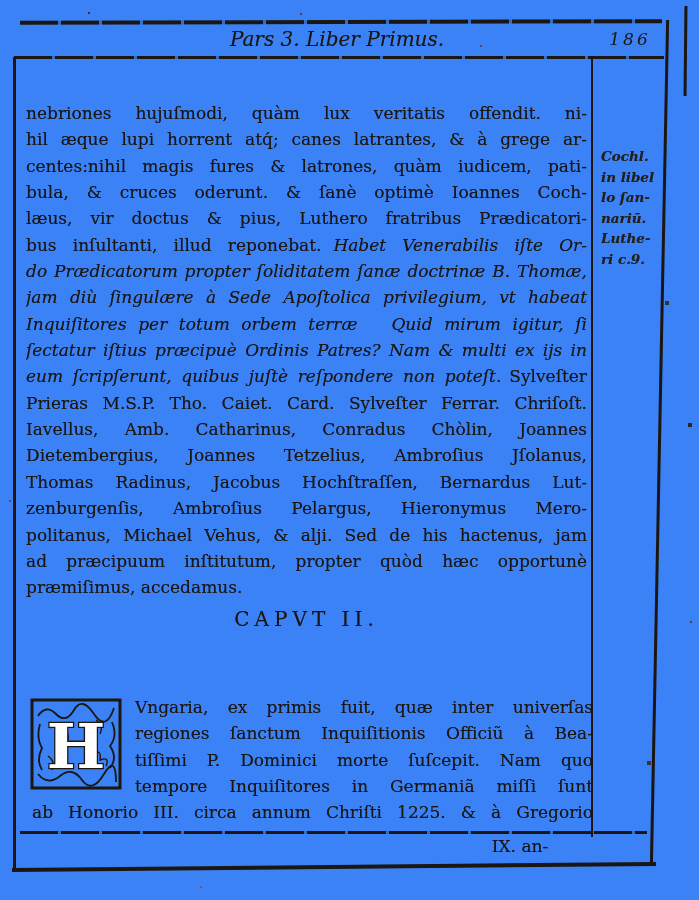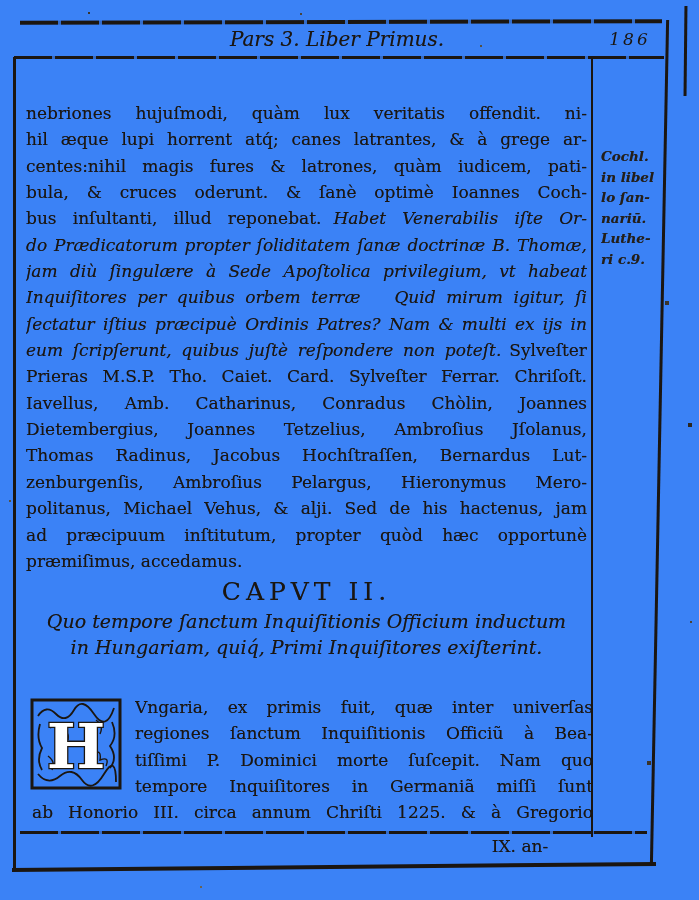--- a/index.html
+++ b/index.html
@@ -11,21 +11,21 @@
   .rule.broken{background:repeating-linear-gradient(90deg,#1b1611 0 38px, rgba(27,22,17,.2) 38px 41px);}
   .text-block{position:absolute;left:26px;top:64px;width:561px;margin-top:36px;}
   .line{
     height:26.35px;line-height:26.35px;font-size:17px;
     text-align:justify;text-align-last:justify;overflow:hidden;
     text-shadow:0 0 .5px rgba(27,22,17,.55);
   }
   .line.short{text-align-last:left;}
   .it{font-style:italic;}
   .chapter-heading{
-    height:32px;line-height:32px;margin-top:2px;font-size:25px;letter-spacing:5px;
+    height:32px;line-height:32px;margin-top:2px;font-size:20px;letter-spacing:5px;
     text-align:center;text-shadow:0 0 .5px rgba(27,22,17,.55);
   }
   .subline{
     height:26px;line-height:26px;font-size:19px;font-style:italic;
     text-align:center;text-align-last:center;overflow:hidden;
     text-shadow:0 0 .5px rgba(27,22,17,.55);
   }
   .p2{position:absolute;left:32px;top:694px;width:561px;}
   .p2 .line.indent{margin-left:103px;}
   .dropcap{position:absolute;left:30px;top:698px;width:92px;height:92px;}
@@ -89,40 +89,37 @@
       <div class="mline">Luthe-</div>
       <div class="mline">ri c.9.</div>
     </div>
 
   <div class="text-block">
     <div id="para1">
         <div class="line"><span class="ro">nebriones hujuſmodi, quàm lux veritatis offendit. ni-</span></div>
         <div class="line"><span class="ro">hil æque lupi horrent atq́; canes latrantes, &amp; à grege ar-</span></div>
         <div class="line"><span class="ro">centes:nihil magis fures &amp; latrones, quàm iudicem, pati-</span></div>
         <div class="line"><span class="ro">bula, &amp; cruces oderunt. &amp; ſanè optimè Ioannes Coch-</span></div>
+        <div class="line"><span class="ro">læus, vir doctus &amp; pius, Luthero fratribus Prædicatori-</span></div>
         <div class="line"><span class="ro">bus inſultanti, illud reponebat.</span><span class="it" style="margin-left: 12px;">Habet Venerabilis iſte Or-</span></div>
         <div class="line"><span class="it">do Prædicatorum propter ſoliditatem ſanæ doctrinæ B. Thomæ,</span></div>
         <div class="line"><span class="it">jam diù ſingulære à Sede Apoſtolica privilegium, vt habeat</span></div>
-        <div class="line"><span class="it">Inquiſitores per quibus orbem terræ</span><span class="it" style="margin-left: 34px;">Quid mirum igitur, ſi</span></div>
+        <div class="line"><span class="it">Inquiſitores per totum orbem terræ</span><span class="it" style="margin-left: 34px;">Quid mirum igitur, ſi</span></div>
         <div class="line"><span class="it">ſectatur iſtius præcipuè Ordinis Patres? Nam &amp; multi ex ijs in</span></div>
         <div class="line"><span class="it">eum ſcripſerunt, quibus juſtè reſpondere non poteſt.</span><span class="ro" style="margin-left: 8px;">Sylveſter</span></div>
         <div class="line"><span class="ro">Prieras M.S.P. Tho. Caiet. Card. Sylveſter Ferrar. Chriſoſt.</span></div>
         <div class="line"><span class="ro">Iavellus, Amb. Catharinus, Conradus Chòlin, Joannes</span></div>
         <div class="line"><span class="ro">Dietembergius, Joannes Tetzelius, Ambroſius Jſolanus,</span></div>
         <div class="line"><span class="ro">Thomas Radinus, Jacobus Hochſtraſſen, Bernardus Lut-</span></div>
         <div class="line"><span class="ro">zenburgenſis, Ambroſius Pelargus, Hieronymus Mero-</span></div>
         <div class="line"><span class="ro">politanus, Michael Vehus, &amp; alji. Sed de his hactenus, jam</span></div>
         <div class="line"><span class="ro">ad præcipuum inſtitutum, propter quòd hæc opportunè</span></div>
         <div class="line short"><span class="ro">præmiſimus, accedamus.</span></div>
       </div>
     <div class="chapter-heading">CAPVT II.</div>
-    <div id="subtitle">
-        <div class="subline">Quo tempore ſanctum Inquiſitionis Officium inductum</div>
-        <div class="subline">in Hungariam, quiq́, Primi Inquiſitores exiſterint.</div>
-      </div>
   </div>
 
   <div class="dropcap">
     <svg viewBox="0 0 92 92" width="92" height="92">
       <rect x="2" y="2" width="88" height="88" fill="none" stroke="#1b1611" stroke-width="3"></rect>
       <path d="M8 18 Q16 6 26 16 T44 12 T64 16 T84 10" fill="none" stroke="#1b1611" stroke-width="1.8"></path>
       <path d="M8 76 Q18 88 30 78 T52 82 T74 76 T86 84" fill="none" stroke="#1b1611" stroke-width="1.8"></path>
       <path d="M10 26 Q6 40 12 50 Q6 62 12 72" fill="none" stroke="#1b1611" stroke-width="1.8"></path>
       <path d="M82 24 Q88 38 80 48 Q88 60 80 70" fill="none" stroke="#1b1611" stroke-width="1.8"></path>
       <path d="M20 30 Q30 24 28 36 Q40 30 38 42" fill="none" stroke="#1b1611" stroke-width="1.4"></path>

